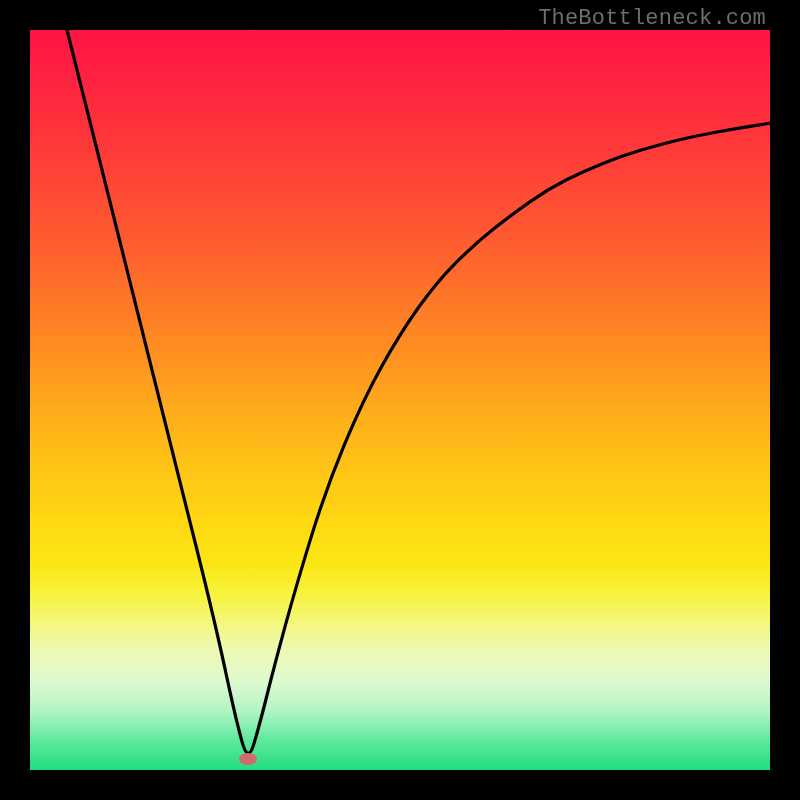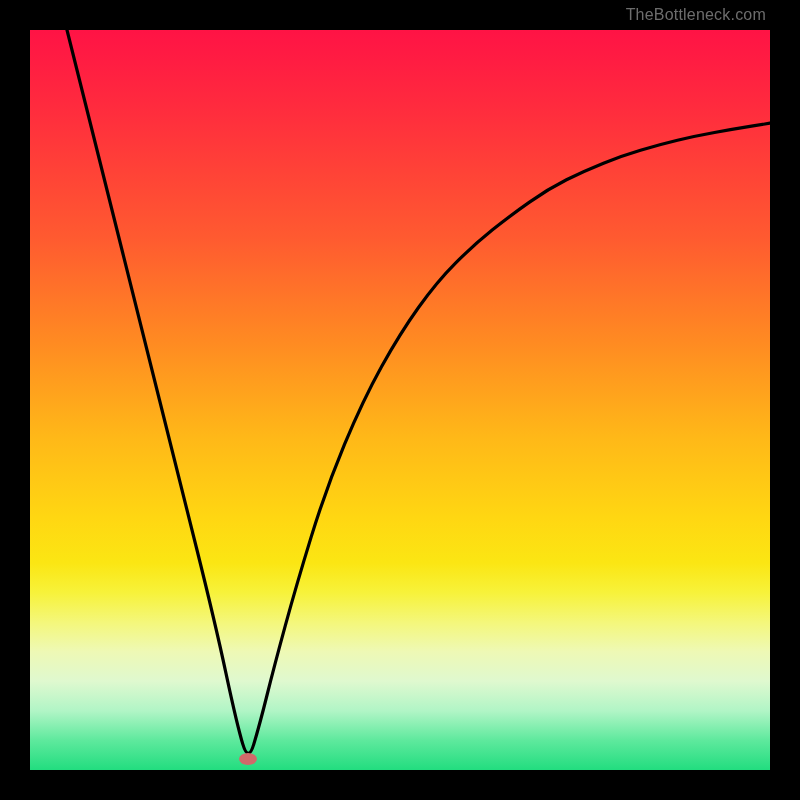--- a/index.html
+++ b/index.html
@@ -58,23 +58,23 @@
     top: 0;
     width: 740px;
     height: 740px;
     pointer-events: none;
   }
   .watermark {
     position: absolute;
     top: 6px;
     right: 34px;
     color: #6d6d6d;
-    font-size: 16px;
+    font-size: 22px;
     letter-spacing: 0.2px;
-    font-family: Liberation Sans, sans-serif;
+    font-family: Liberation Mono, monospace;
   }
   .marker {
     position: absolute;
     width: 18px;
     height: 12px;
     border-radius: 50%;
     background: #d06a6a;
     transform: translate(-50%, -50%);
   }
 </style>

